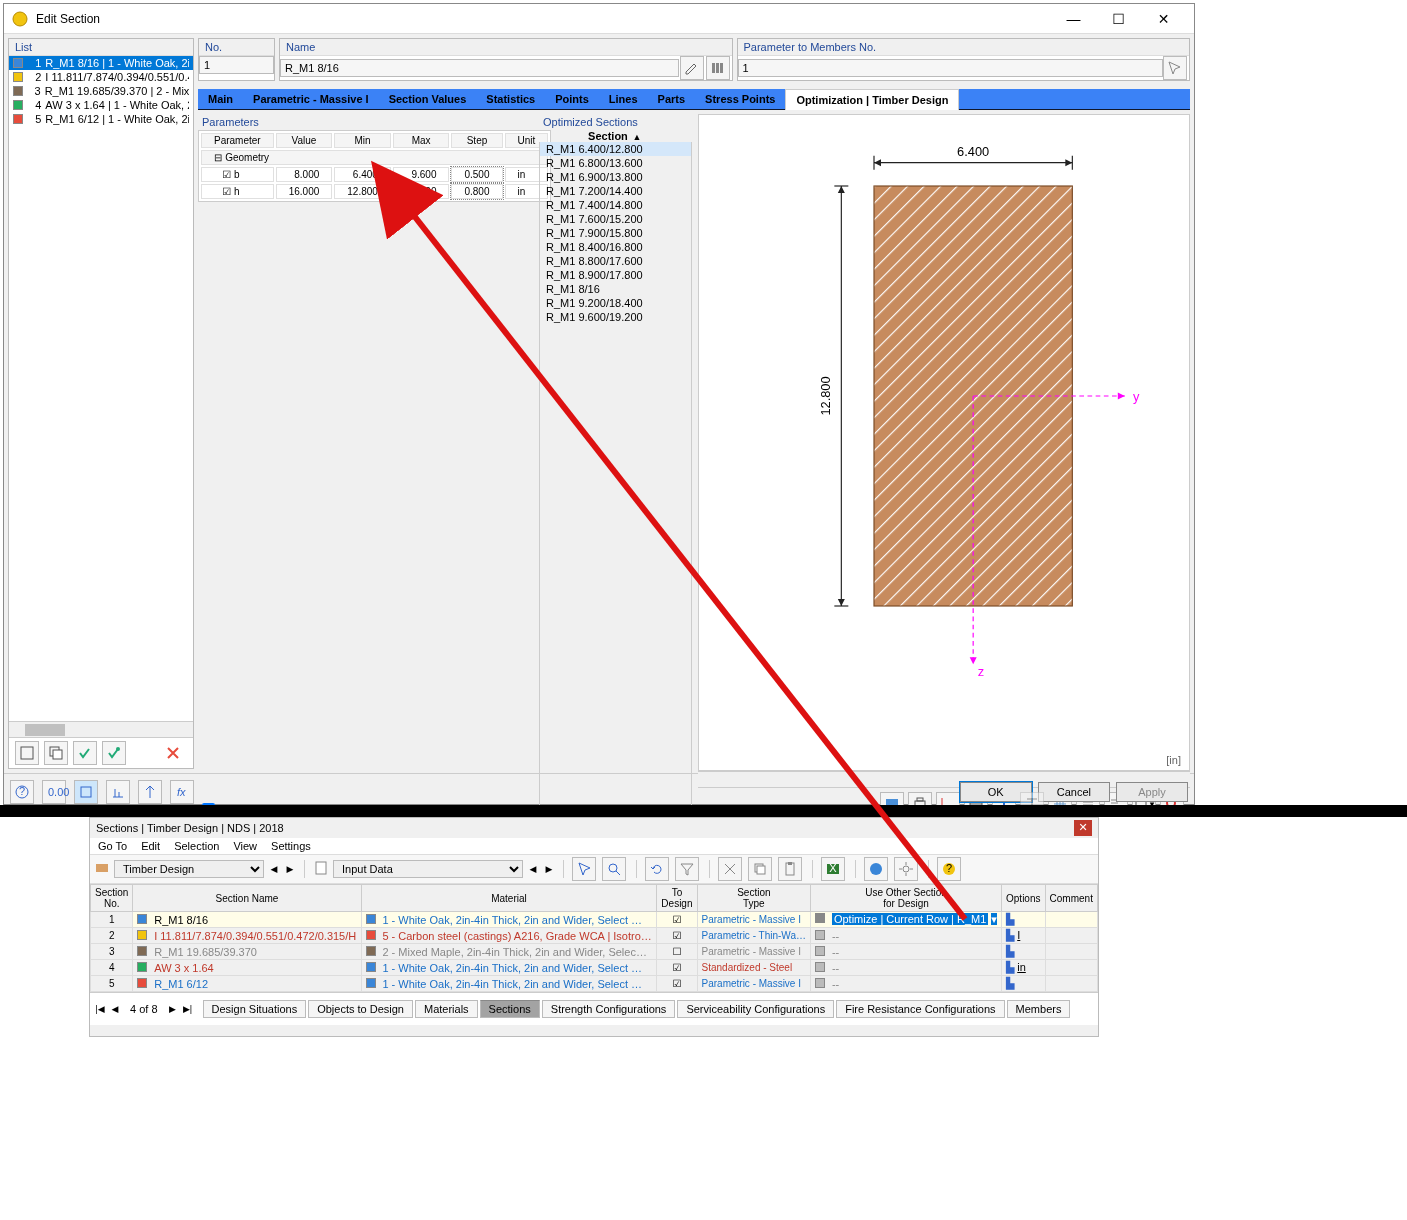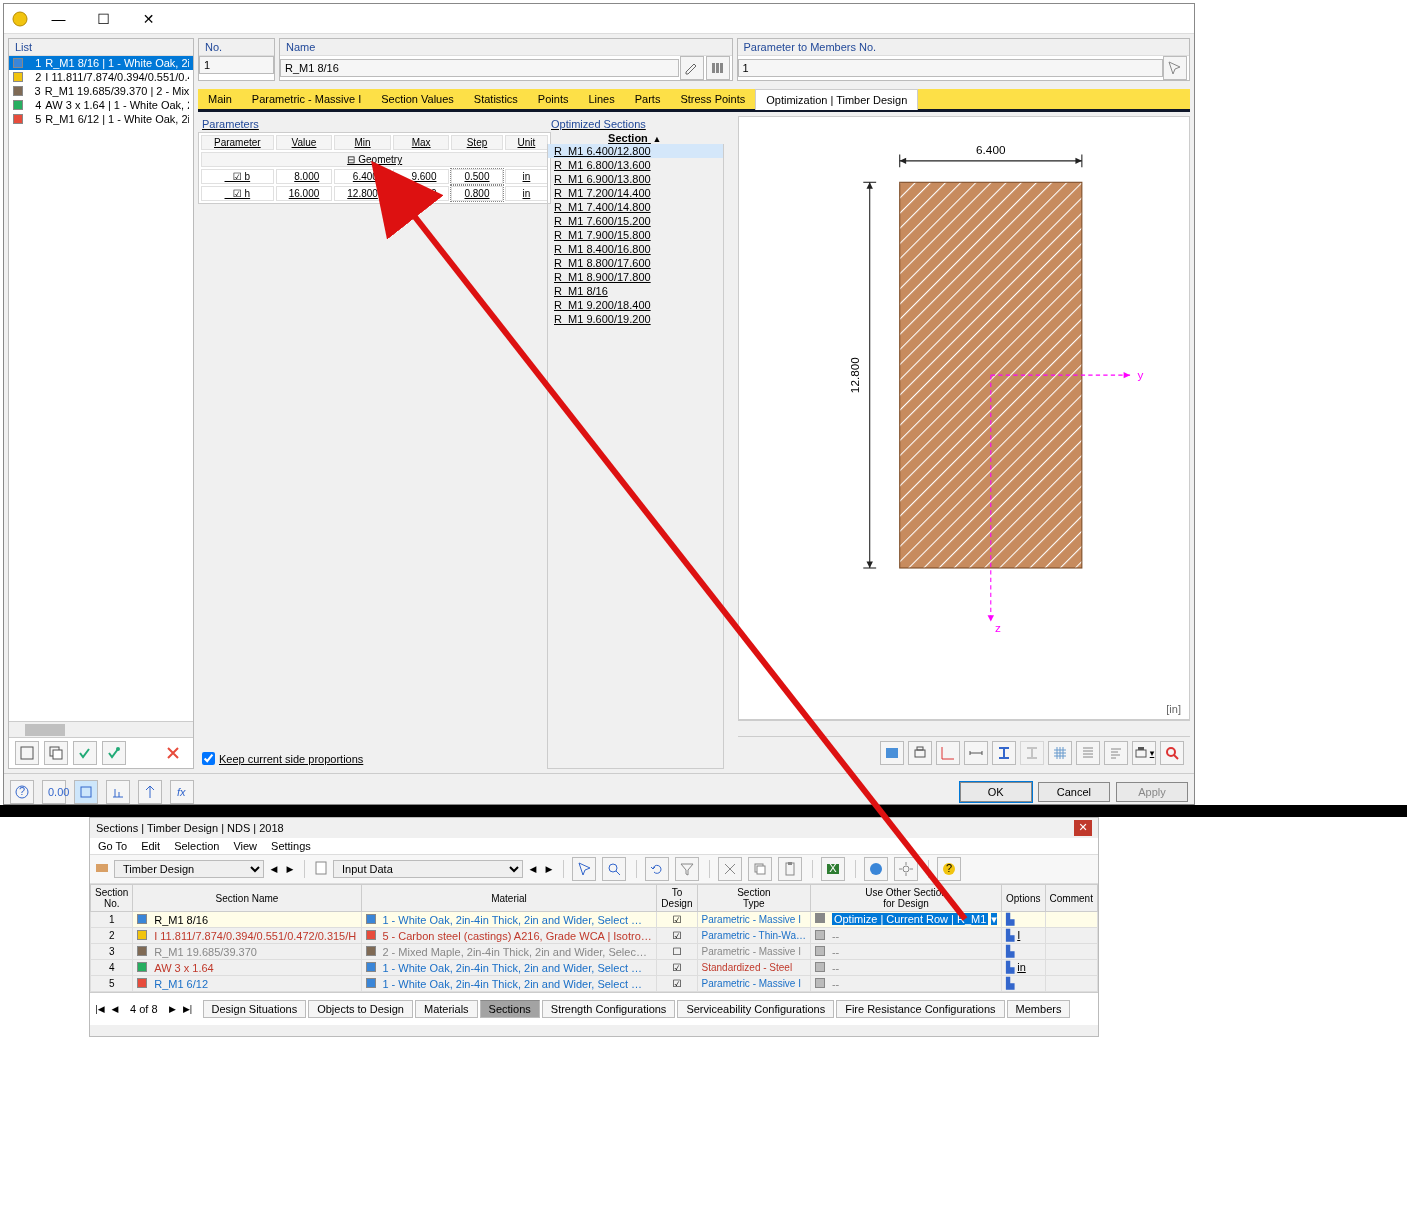--- a/index.html
+++ b/index.html
@@ -19,31 +19,31 @@
 .list-item.selected { background:#0078d7; color:#fff; }
 .color-box { display:inline-block; width:10px; height:10px; border:1px solid #888; margin-right:4px; flex-shrink:0; }
 .list-index { width:16px; text-align:right; margin-right:4px; }
 .field-row { display:flex; gap:4px; }
 .small-panel { flex:0 0 auto; }
 .no-panel { width:77px; }
 .name-panel { flex:1; }
 .assigned-panel { width:auto; }
 input[type="text"].wide { width:100%; padding:2px 4px; border:1px solid #bbb; background:#f6f6f6; }
 .ro { background:#f6f6f6; }
-.tabstrip { display:flex; background:#fde047; border-bottom:3px solid #0f172a; margin-top:4px; }
+.tabstrip { display:flex; background:#3b82f6; border-bottom:1px solid #0f172a; margin-top:4px;font-weight:bold; }
 .tabstrip .tab { padding:4px 10px; }
 .tabstrip .tab.active { color:#000; background:#fff; border-top:1px solid #ccc; border-left:1px solid #ccc; border-right:1px solid #ccc; margin-bottom:-1px; }
 .param-left { width:335px; display:flex; flex-direction:column; }
 .param-label { color:#224999; padding:2px 4px; }
 .param-grid { border:1px solid #ccc; background:#fff; }
 .param-grid th, .param-grid td { border:1px solid #e0e0e0; padding:1px 12px; text-align:right; font-size:10px; }
 .param-grid th { background:#f5f5f5; text-align:center; font-weight:normal; }
-.param-grid td.left { text-align:center; }
+.param-grid td.left { text-align:left; }
 .geom-row td { background:#f5f5f5; }
-.opt-panel { width:177px; display:flex; flex-direction:column; }
+.opt-panel { width:153px; display:flex; flex-direction:column; }
 .opt-list { flex:1; border:1px solid #ccc; border-top:none; }
 .opt-row { padding:1px 6px; }
 .opt-row.sel { background:#d4e7fa; }
 .preview-panel { flex:1; position:relative; background:#fff; border:1px solid #ccc; }
 .preview-svg { width:100%; height:100%; }
 .unit-label { position:absolute; bottom:4px; right:8px; color:#666; }
 .keep-proportions { padding:4px; display:flex; align-items:center; gap:4px; }
 .dialog-footer { display:flex; padding:6px; gap:6px; align-items:center; border-top:1px solid #ccc; }
 .btn-std { border:1px solid #888; background:#e9e9e9; padding:3px 18px; font-size:11px; min-width:72px; }
 .btn-std.default { outline:1px solid #0078d7; }
@@ -80,20 +80,21 @@
 </head>
 <body>
 
 <div class="window" style="left:3px; top:3px; width:1192px; height:802px;">
   <div class="title-bar">
     <span class="app-icon">
       <svg viewBox="0 0 16 16">
           <circle cx="8" cy="8" r="7" fill="#f1c40f" stroke="#b78b00"></circle>
         </svg>
     </span>
+    <span class="title-text">Edit Section</span>
     <div class="title-controls">
       <button>—</button>
       <button>☐</button>
       <button>✕</button>
     </div>
   </div>
 
   <div class="dialog-body">
 
     <div class="panel list-panel">
@@ -203,21 +204,21 @@
           <div class="tab">Parametric - Massive I</div>
           <div class="tab">Section Values</div>
           <div class="tab">Statistics</div>
           <div class="tab">Points</div>
           <div class="tab">Lines</div>
           <div class="tab">Parts</div>
           <div class="tab">Stress Points</div>
           <div class="tab active">Optimization | Timber Design</div>
         </div>
 
-      <div style="flex:1; display:flex; gap:14px;text-decoration:underline;">
+      <div style="flex:1; display:flex; gap:6px;">
         <div class="param-left">
           <div class="param-label">Parameters</div>
           <table class="param-grid" style="width:100%">
             <thead>
                 <tr id="param-head">
                   <th>Parameter</th>
                   <th>Value</th>
                   <th>Min</th>
                   <th>Max</th>
                   <th>Step</th>

